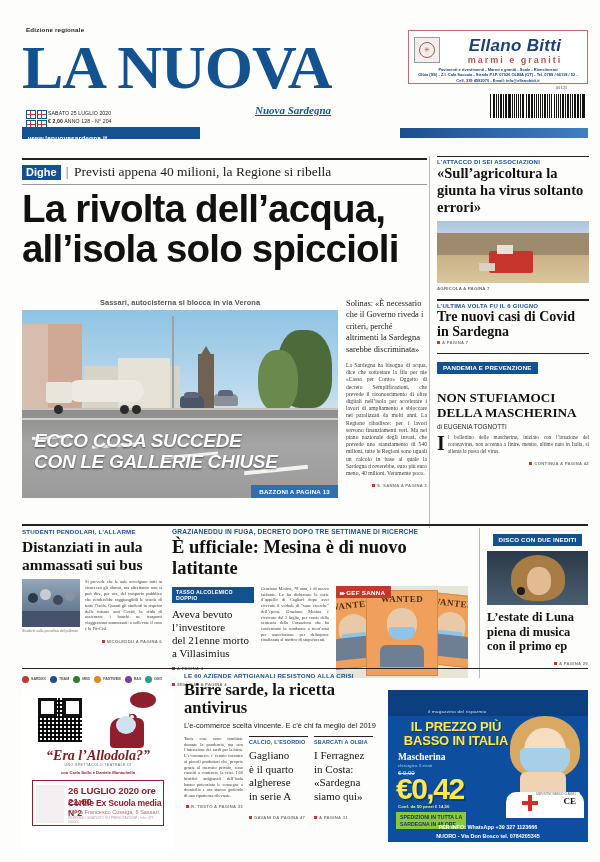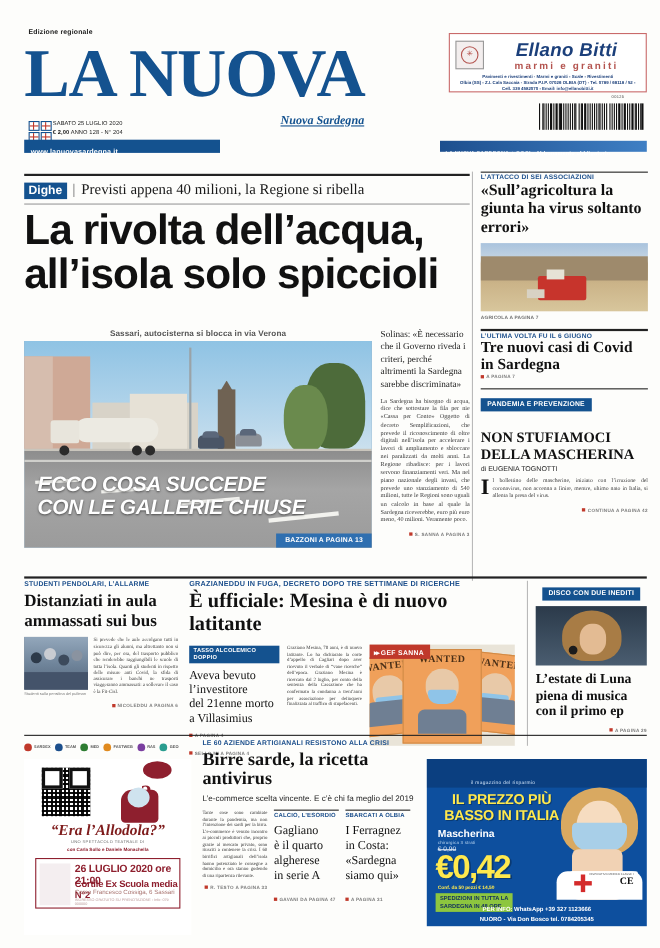--- a/index.html
+++ b/index.html
@@ -215,21 +215,21 @@
 
   .euro{position:absolute;left:388px;top:690px;width:200px;height:152px;background:#0d4f9e;overflow:hidden;}
   .euro .top{position:absolute;left:0;top:0;width:100%;height:26px;background:#0b3f80;}
   .euro .logo{position:absolute;left:12px;top:4px;font-family:"Liberation Sans",sans-serif;font-weight:bold;
         font-size:17px;color:#fff;letter-spacing:-.5px;}
   .euro .logo .c{color:#8dc63f;}
   .euro .tagl{position:absolute;left:40px;top:19px;font-size:4.4px;color:#cfe3f7;letter-spacing:.3px;}
   .euro .h1{position:absolute;left:8px;top:30px;width:120px;text-align:center;
         font-family:"Liberation Sans",sans-serif;font-weight:bold;font-size:13px;line-height:14px;
         color:#ffe94d;letter-spacing:-.2px;text-shadow:1px 1px 0 #0a3a73;}
-  .euro .mlab{position:absolute;left:10px;top:62px;font-family:Liberation Sans, sans-serif;font-weight:bold;
+  .euro .mlab{position:absolute;left:10px;top:62px;font-family:Liberation Serif, serif;font-weight:bold;
         font-size:9.4px;color:#fff;}
   .euro .msub{position:absolute;left:10px;top:73px;font-size:4px;color:#bdd9f2;letter-spacing:.2px;}
   .euro .old{position:absolute;left:10px;top:80px;font-size:6px;color:#dfe9f5;text-decoration:line-through;}
   .euro .price{position:absolute;left:8px;top:82px;font-family:"Liberation Sans",sans-serif;font-weight:bold;
         font-size:30px;color:#ffe94d;letter-spacing:-1.5px;text-shadow:1.5px 1.5px 0 #0a3a73;}
   .euro .note{position:absolute;left:10px;top:114px;font-size:4.4px;color:#ffe94d;font-weight:bold;}
   .euro .ship{position:absolute;left:8px;top:122px;background:#8dc63f;color:#14315c;font-weight:bold;
         font-size:5.2px;padding:2px 4px;line-height:6.6px;}
   .euro .model{position:absolute;right:0;top:24px;width:86px;height:104px;}
   .euro .model .nk{position:absolute;left:18px;top:58px;width:46px;height:46px;background:#f1d2b4;border-radius:6px;}

